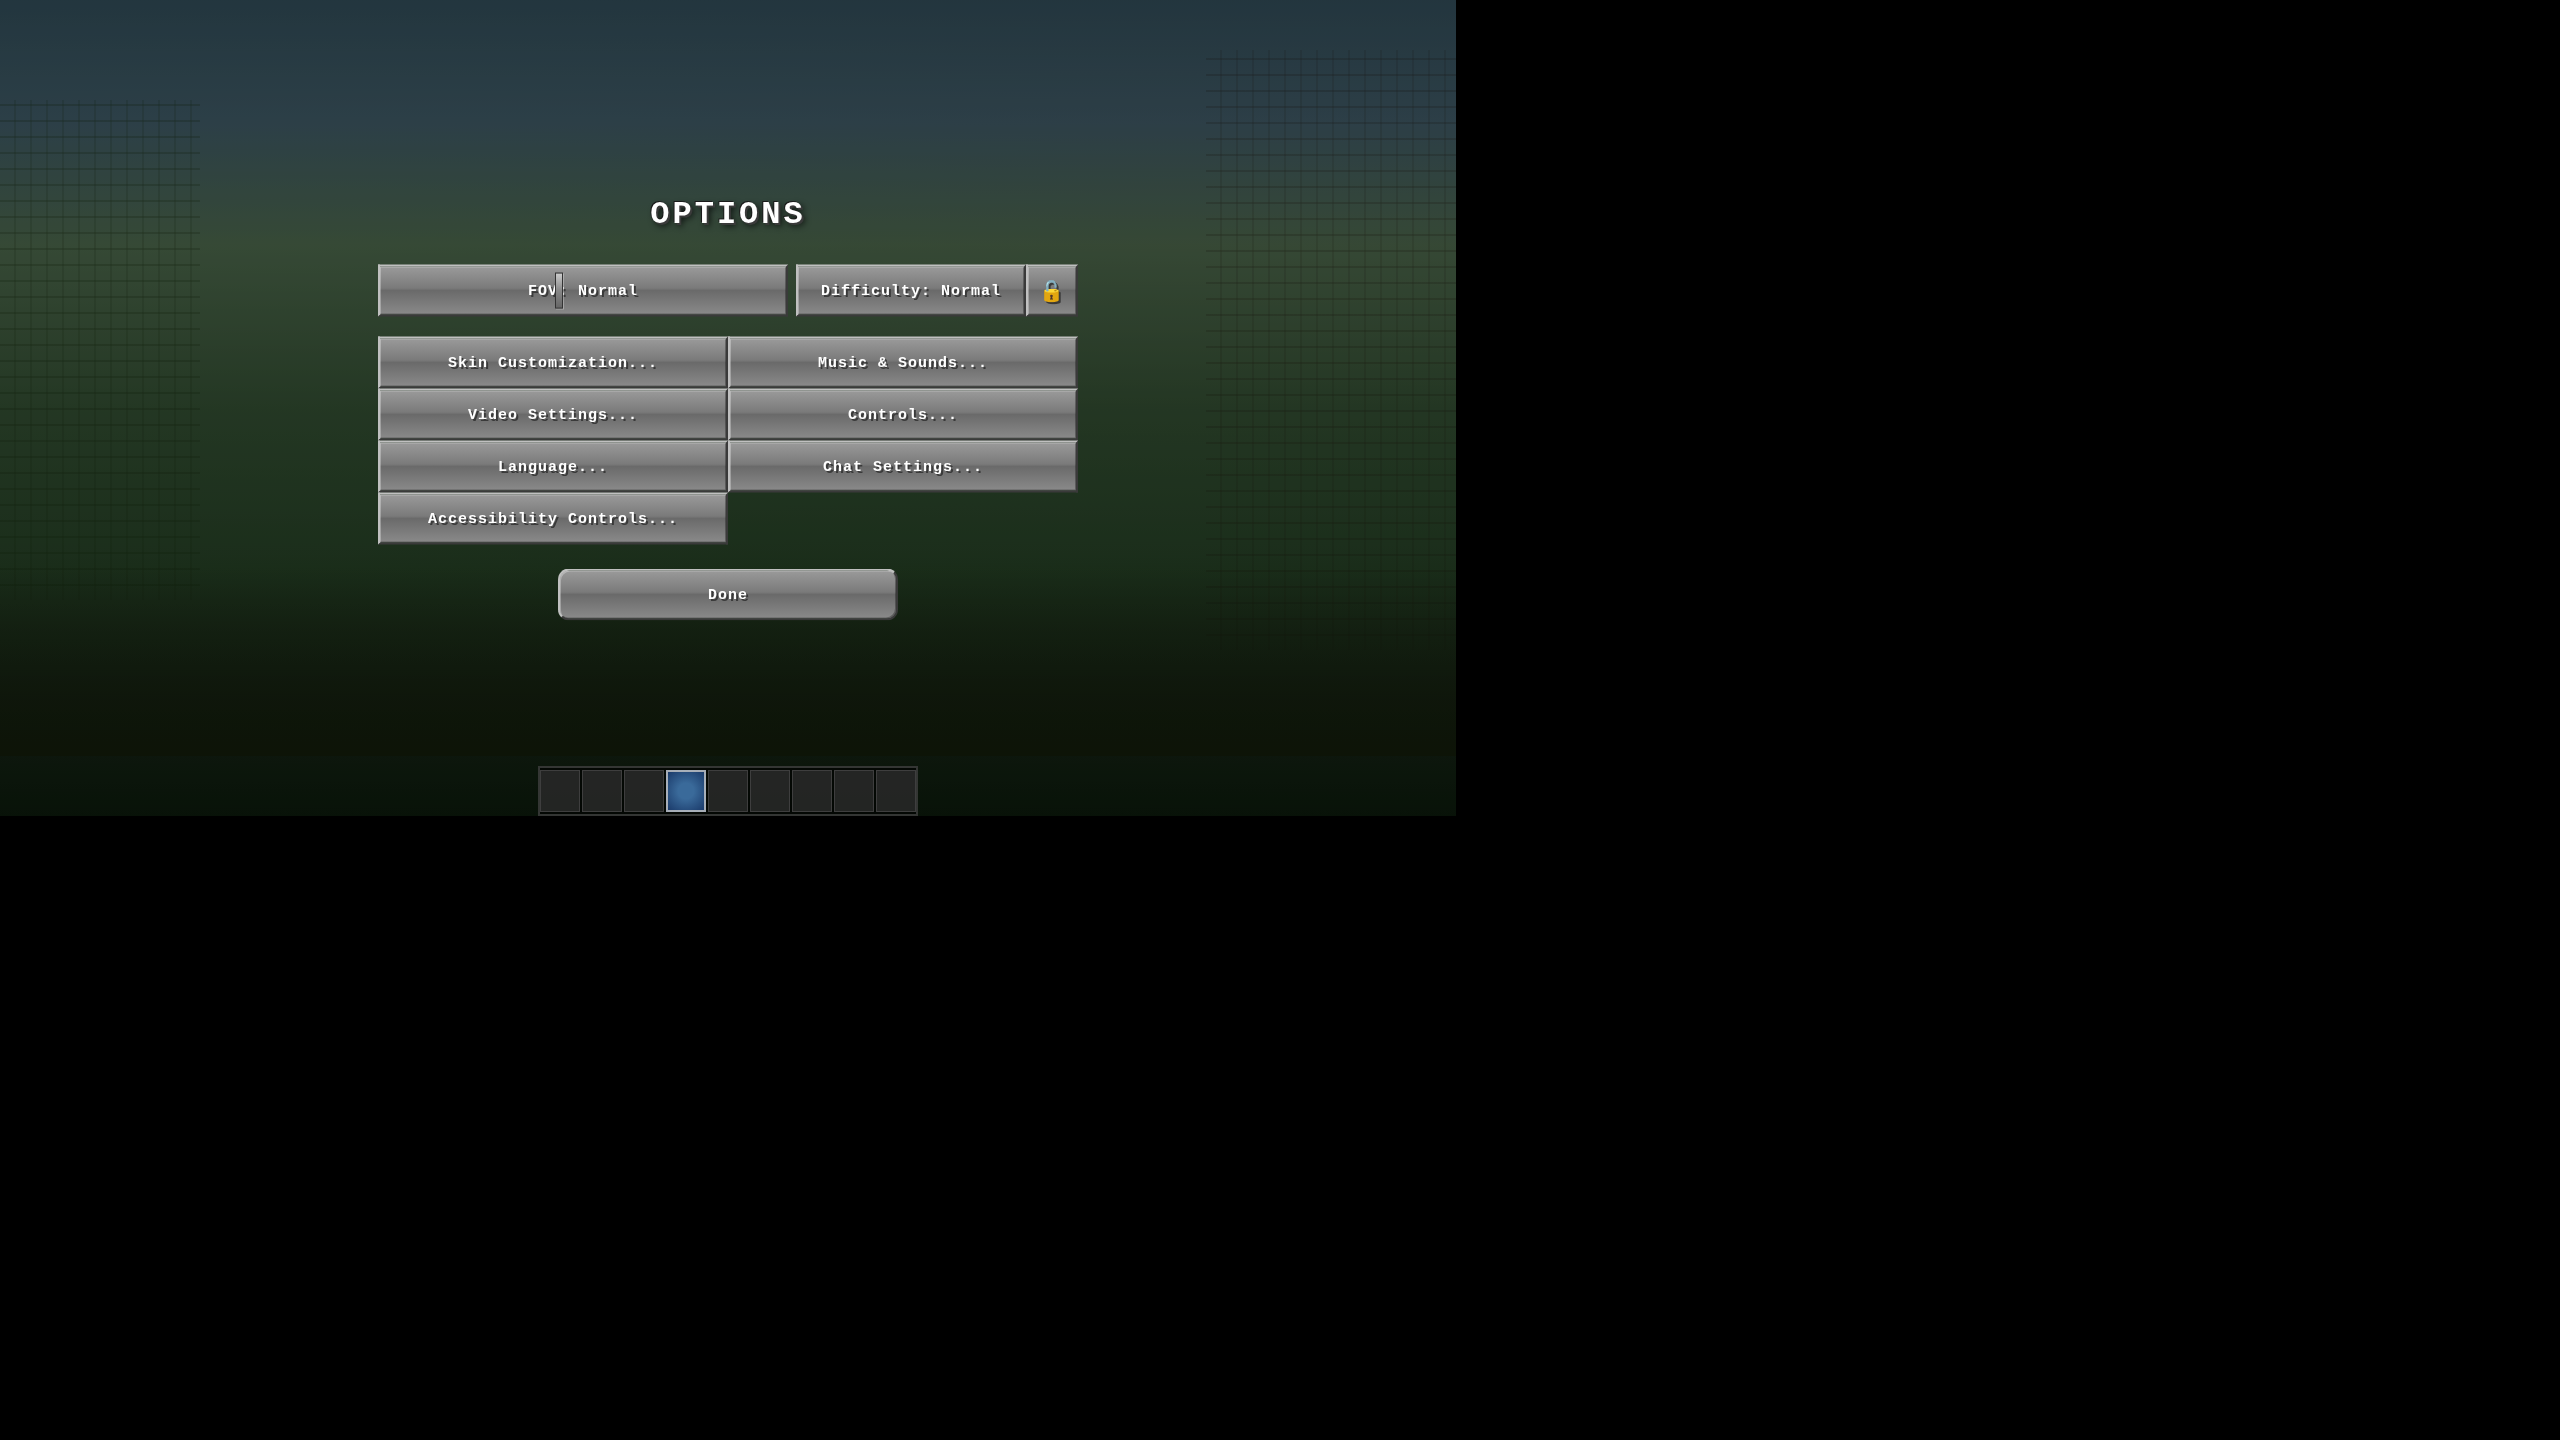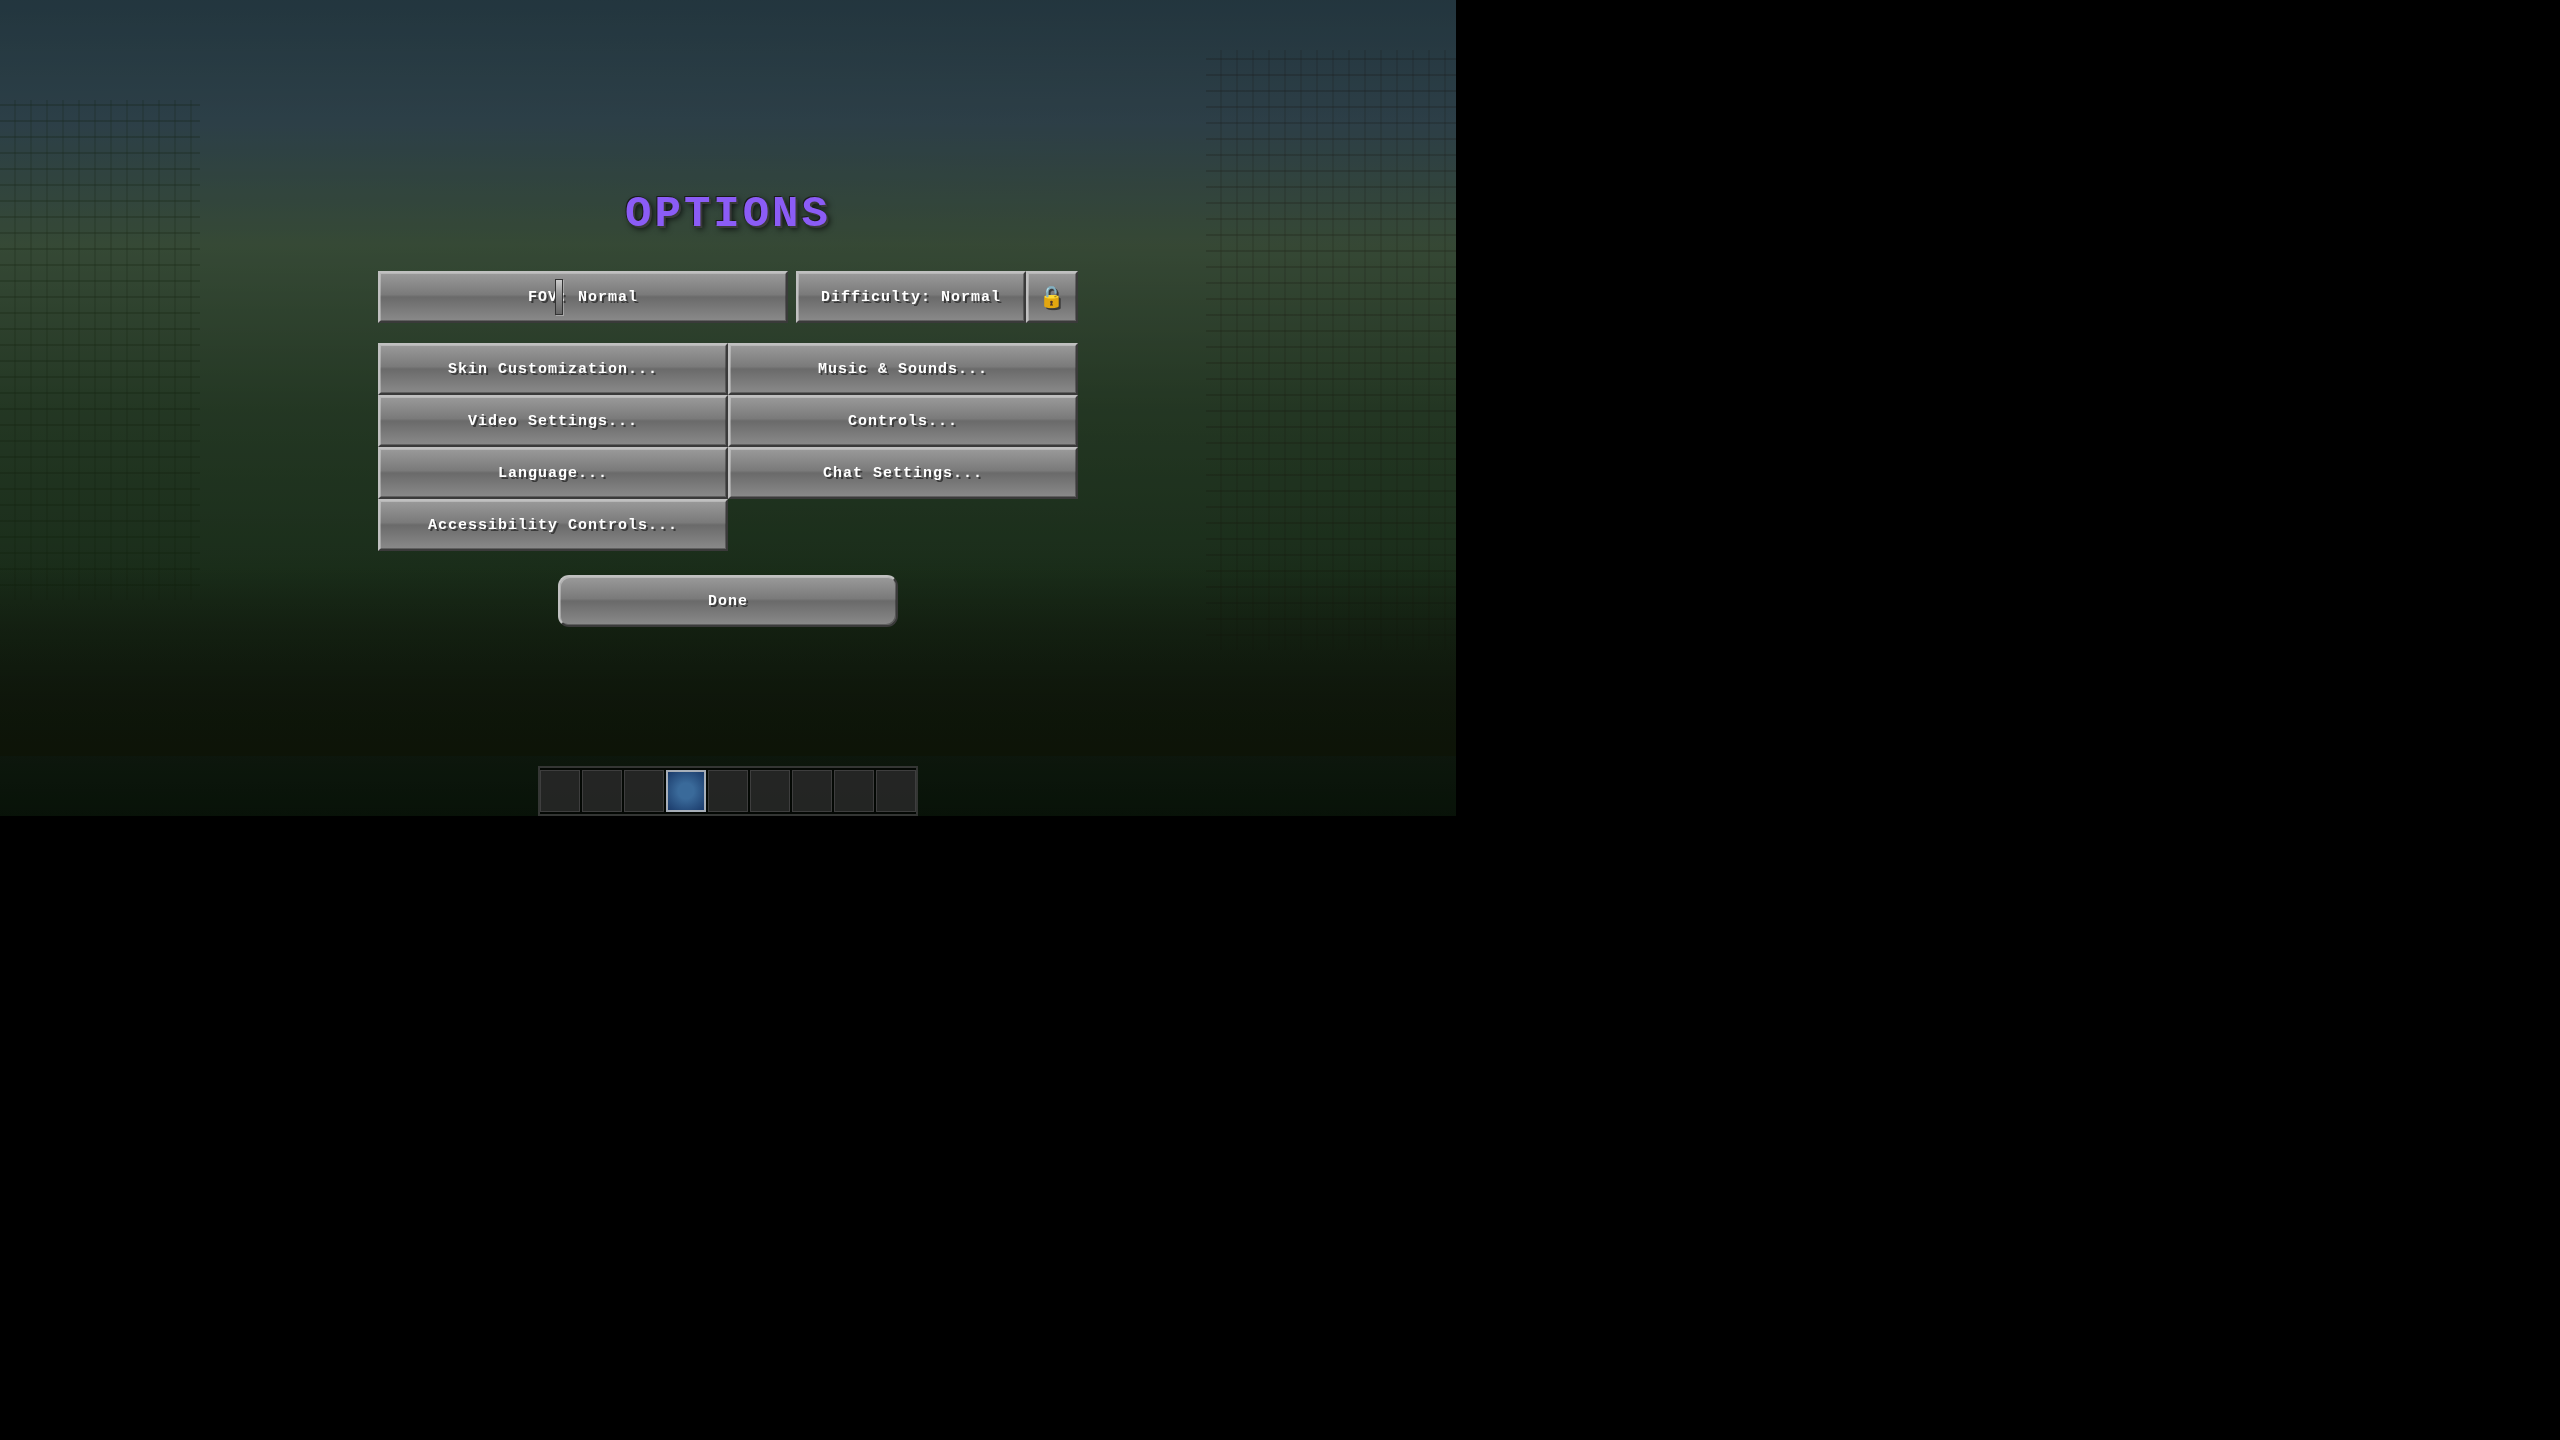--- a/index.html
+++ b/index.html
@@ -148,23 +148,23 @@
       width: 700px;
       display: flex;
       flex-direction: column;
       align-items: center;
       gap: 8px;
     }
 
     
     .menu-title {
       font-family: 'Courier New', monospace;
-      font-size: 44px;
+      font-size: 32px;
       font-weight: 900;
-      color: #8b5cf6;
+      color: #ffffff;
       text-shadow:
         2px 2px 0 #3a3a3a,
         -1px -1px 0 #1a1a1a,
         3px 3px 6px rgba(0,0,0,0.8);
       letter-spacing: 3px;
       margin-bottom: 24px;
       text-transform: uppercase;
     }
 
     

